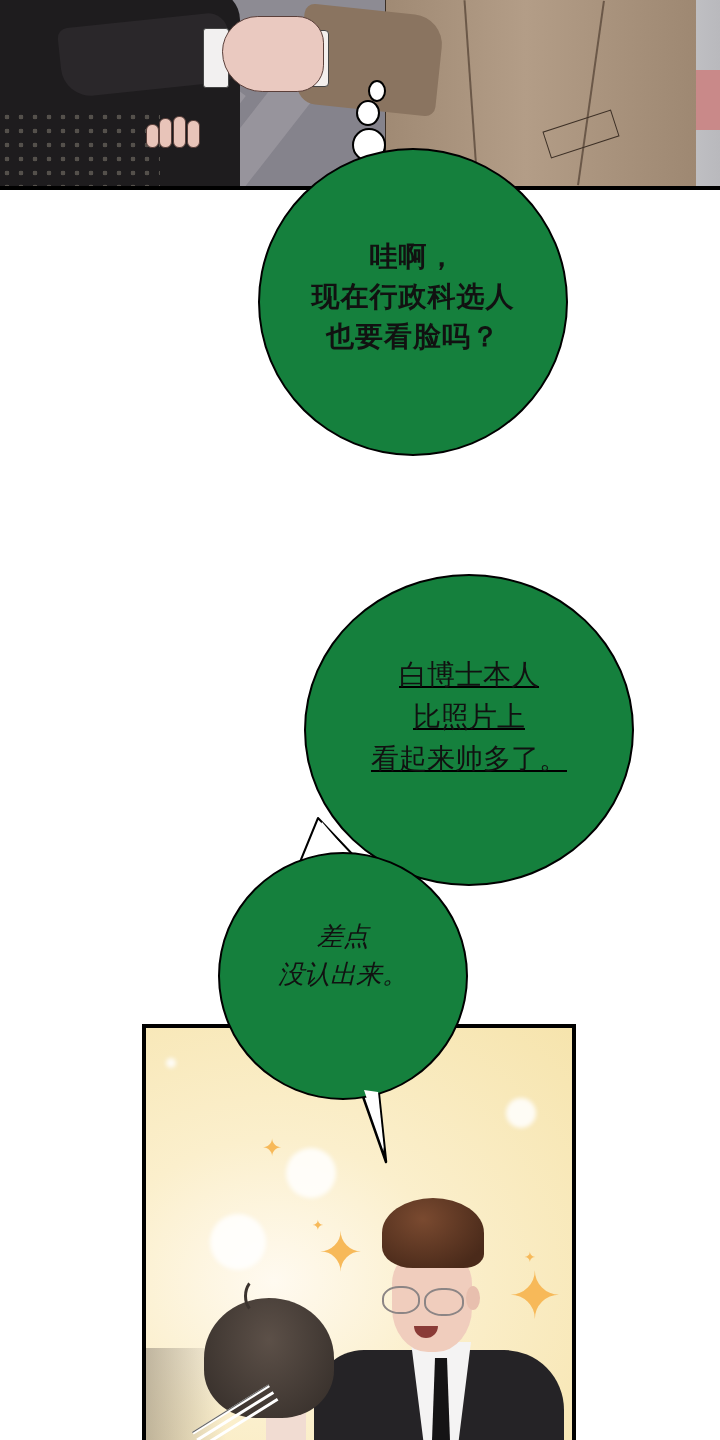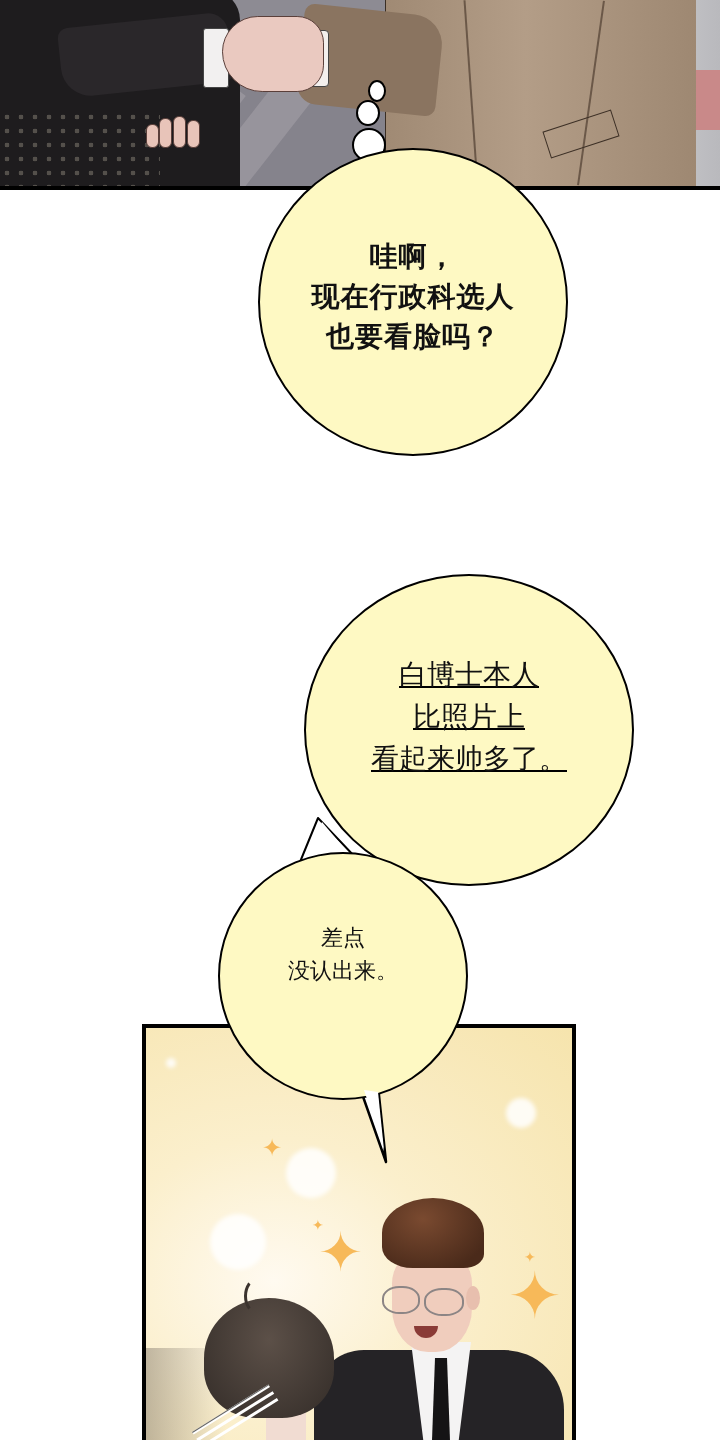--- a/index.html
+++ b/index.html
@@ -25,28 +25,28 @@
     .coat-cuff { left:305px; top:30px; width:22px; height:55px; background:#f3efed; border:1px solid #444; border-radius:4px; }
     .coat-body { left:385px; top:-10px; width:310px; height:200px; background:linear-gradient(90deg,#a08a74,#b39d87 45%,#9e8872); border-left:1px solid #3a2e24; }
     .coat-fold { left:470px; top:0; width:2px; height:186px; background:#6b5848; transform:rotate(-4deg); }
     .coat-fold2 { left:590px; top:0; width:2px; height:186px; background:#6b5848; transform:rotate(8deg); }
     .pocket { left:545px; top:120px; width:70px; height:26px; border:1px solid #3d3026; transform:rotate(-18deg); }
 
     
     .tdot { background:#fff; border:2px solid #000; border-radius:50%; }
 
     
-    .bubble { background:#fef9c3; border:2px solid #000; border-radius:50%; display:flex; align-items:center; justify-content:center; text-align:center; box-sizing:border-box; }
+    .bubble { background:#15803d; border:2px solid #000; border-radius:50%; display:flex; align-items:center; justify-content:center; text-align:center; box-sizing:border-box; }
     .bubble-text { color:#111; font-weight:bold; line-height:1.32; white-space:pre-line; }
     #bubble-1 { left:258px; top:148px; width:310px; height:308px; z-index:5; }
     #bubble-1 .bubble-text { font-size:28px; font-weight:bold; letter-spacing:1px; line-height:1.42; margin-top:-10px; }
     #bubble-2 { left:304px; top:574px; width:330px; height:312px; z-index:5;text-decoration:underline; }
     #bubble-2 .bubble-text { font-size:28px; font-weight:normal; line-height:1.5; margin-top:-26px; }
     #bubble-3 { left:218px; top:852px; width:250px; height:248px; z-index:6; }
-    #bubble-3 .bubble-text { font-size:22px; font-weight:normal; line-height:1.48; margin-top:-42px; }
+    #bubble-3 .bubble-text { font-size:26px; font-weight:normal; line-height:1.48; margin-top:-42px;font-style:italic; }
 
     
     #panel-bottom { left:142px; top:1024px; width:434px; height:430px; border:4px solid #000; box-sizing:border-box; overflow:hidden;
       background:radial-gradient(ellipse at 30% 60%,#fffaf0 0%,#fbefcc 40%,#f6e4ad 100%); }
     .bokeh { border-radius:50%; background:rgba(255,255,255,0.85); filter:blur(2px); }
     .sparkle { color:#f7b959; font-size:60px; line-height:1; }
 
     
     .man-hair { left:236px; top:187px; width:102px; height:100px; background:radial-gradient(ellipse at 40% 30%,#7a4a30,#4a2a1a 80%); border-radius:50% 50% 35% 40%; }
     .man-face { left:246px; top:226px; width:80px; height:98px; background:#f0cdbd; border-radius:30% 30% 45% 45%; }

